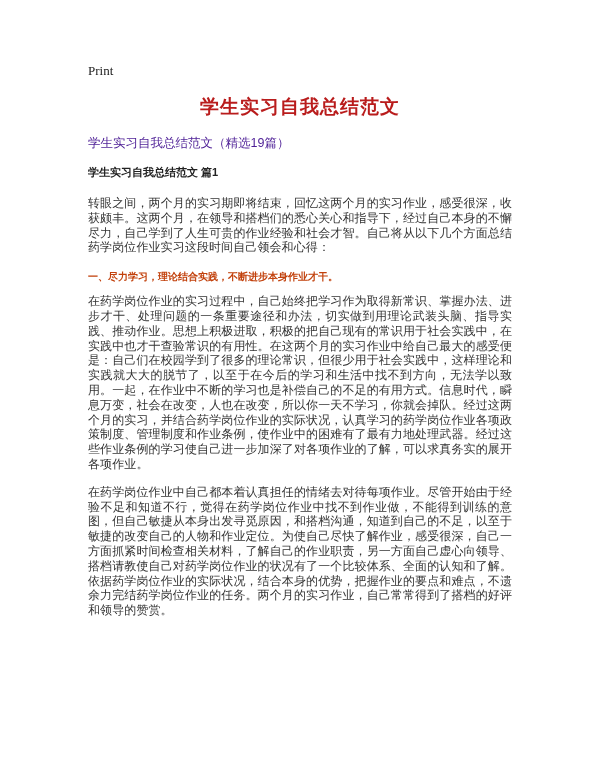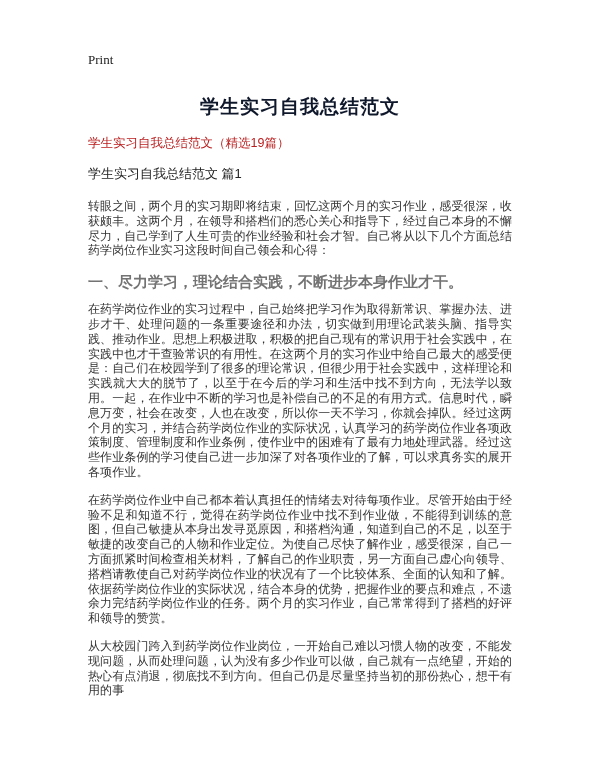--- a/index.html
+++ b/index.html
@@ -12,59 +12,59 @@
     width: 600px;
     height: 776px;
     overflow: hidden;
     position: relative;
     font-family: "Liberation Sans", sans-serif;
     color: #333333;
   }
   .print-btn {
     position: absolute;
     left: 88px;
-    top: 52px;
+    top: 63px;
     font-family: "Liberation Serif", serif;
     font-size: 13px;
     color: #222222;
     cursor: pointer;
     background: none;
     border: none;
     padding: 0;
   }
   .content {
     position: absolute;
     left: 88px;
     top: 94px;
     width: 424px;
   }
   .article-title {
     margin: 0 0 15px 0;
     text-align: center;
     font-size: 19px;
     font-weight: bold;
-    color: #0f172a;
+    color: #b91c1c;
     letter-spacing: 1px;
   }
   .article-subtitle {
     margin: 0 0 13px 0;
     font-size: 12.5px;
-    color: #b91c1c;
+    color: #4c1d95;
   }
   .sec-h2 {
     margin: 0 0 16px 0;
-    font-size: 13px;
-    font-weight: normal;
+    font-size: 11px;
+    font-weight: bold;
     color: #222222;
   }
   .sec-h3 {
     margin: 15px 0 10px 0;
-    font-size: 15px;
+    font-size: 10px;
     font-weight: bold;
-    color: #737373;
+    color: #c2410c;
   }
   .sec-p {
     margin: 0 0 13px 0;
     font-size: 12px;
     line-height: 14.8px;
     text-align: justify;
     color: #333333;
     letter-spacing: 0.1px;
   }
 </style>
@@ -86,16 +86,15 @@
     <p class="sec-p">转眼之间，两个月的实习期即将结束，回忆这两个月的实习作业，感受很深，收获颇丰。这两个月，在领导和搭档们的悉心关心和指导下，经过自己本身的不懈尽力，自己学到了人生可贵的作业经验和社会才智。自己将从以下几个方面总结药学岗位作业实习这段时间自己领会和心得：</p>
 
     <h3 class="sec-h3">一、尽力学习，理论结合实践，不断进步本身作业才干。</h3>
 
     <p class="sec-p">在药学岗位作业的实习过程中，自己始终把学习作为取得新常识、掌握办法、进步才干、处理问题的一条重要途径和办法，切实做到用理论武装头脑、指导实践、推动作业。思想上积极进取，积极的把自己现有的常识用于社会实践中，在实践中也才干查验常识的有用性。在这两个月的实习作业中给自己最大的感受便是：自己们在校园学到了很多的理论常识，但很少用于社会实践中，这样理论和实践就大大的脱节了，以至于在今后的学习和生活中找不到方向，无法学以致用。一起，在作业中不断的学习也是补偿自己的不足的有用方式。信息时代，瞬息万变，社会在改变，人也在改变，所以你一天不学习，你就会掉队。经过这两个月的实习，并结合药学岗位作业的实际状况，认真学习的药学岗位作业各项政策制度、管理制度和作业条例，使作业中的困难有了最有力地处理武器。经过这些作业条例的学习使自己进一步加深了对各项作业的了解，可以求真务实的展开各项作业。</p>
 
 
     <p class="sec-p">在药学岗位作业中自己都本着认真担任的情绪去对待每项作业。尽管开始由于经验不足和知道不行，觉得在药学岗位作业中找不到作业做，不能得到训练的意图，但自己敏捷从本身出发寻觅原因，和搭档沟通，知道到自己的不足，以至于敏捷的改变自己的人物和作业定位。为使自己尽快了解作业，感受很深，自己一方面抓紧时间检查相关材料，了解自己的作业职责，另一方面自己虚心向领导、搭档请教使自己对药学岗位作业的状况有了一个比较体系、全面的认知和了解。依据药学岗位作业的实际状况，结合本身的优势，把握作业的要点和难点，不遗余力完结药学岗位作业的任务。两个月的实习作业，自己常常得到了搭档的好评和领导的赞赏。</p>
 
 
-    <p class="sec-p">从大校园门跨入到药学岗位作业岗位，一开始自己难以习惯人物的改变，不能发现问题，从而处理问题，认为没有多少作业可以做，自己就有一点绝望，开始的热心有点消退，彻底找不到方向。但自己仍是尽量坚持当初的那份热心，想干有用的事</p>
 
   </div>
 </div>
 
 </body></html>

